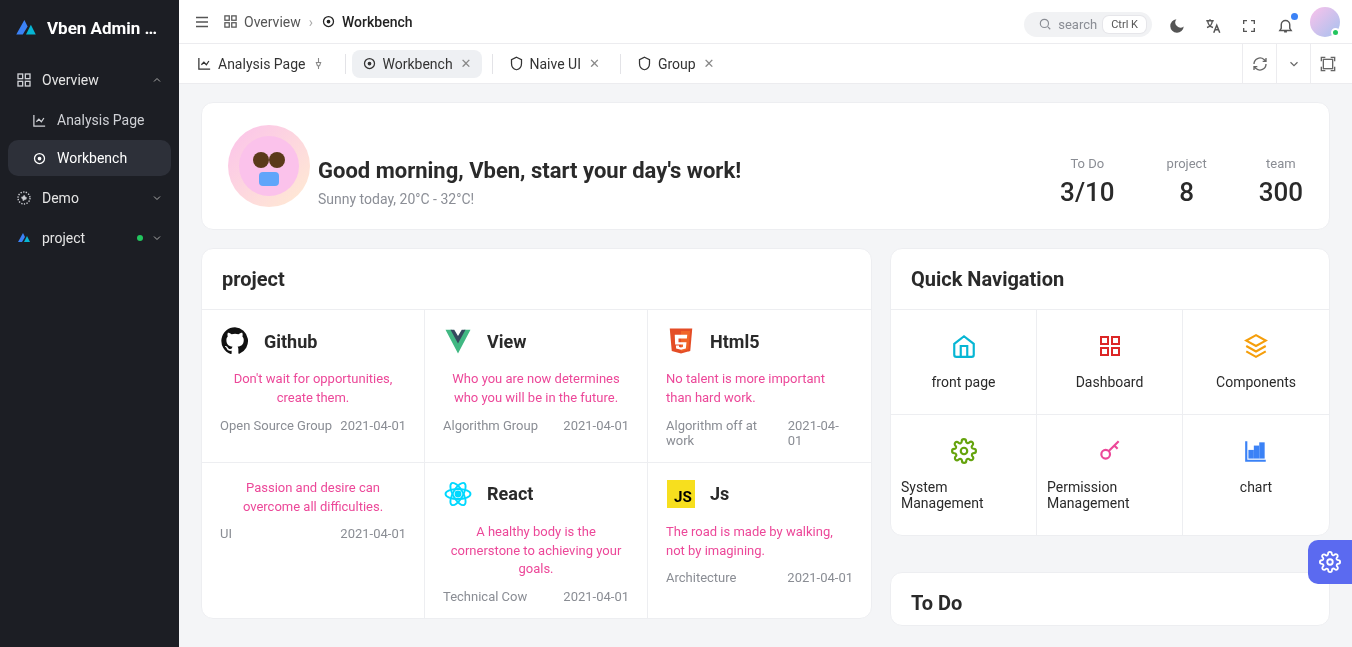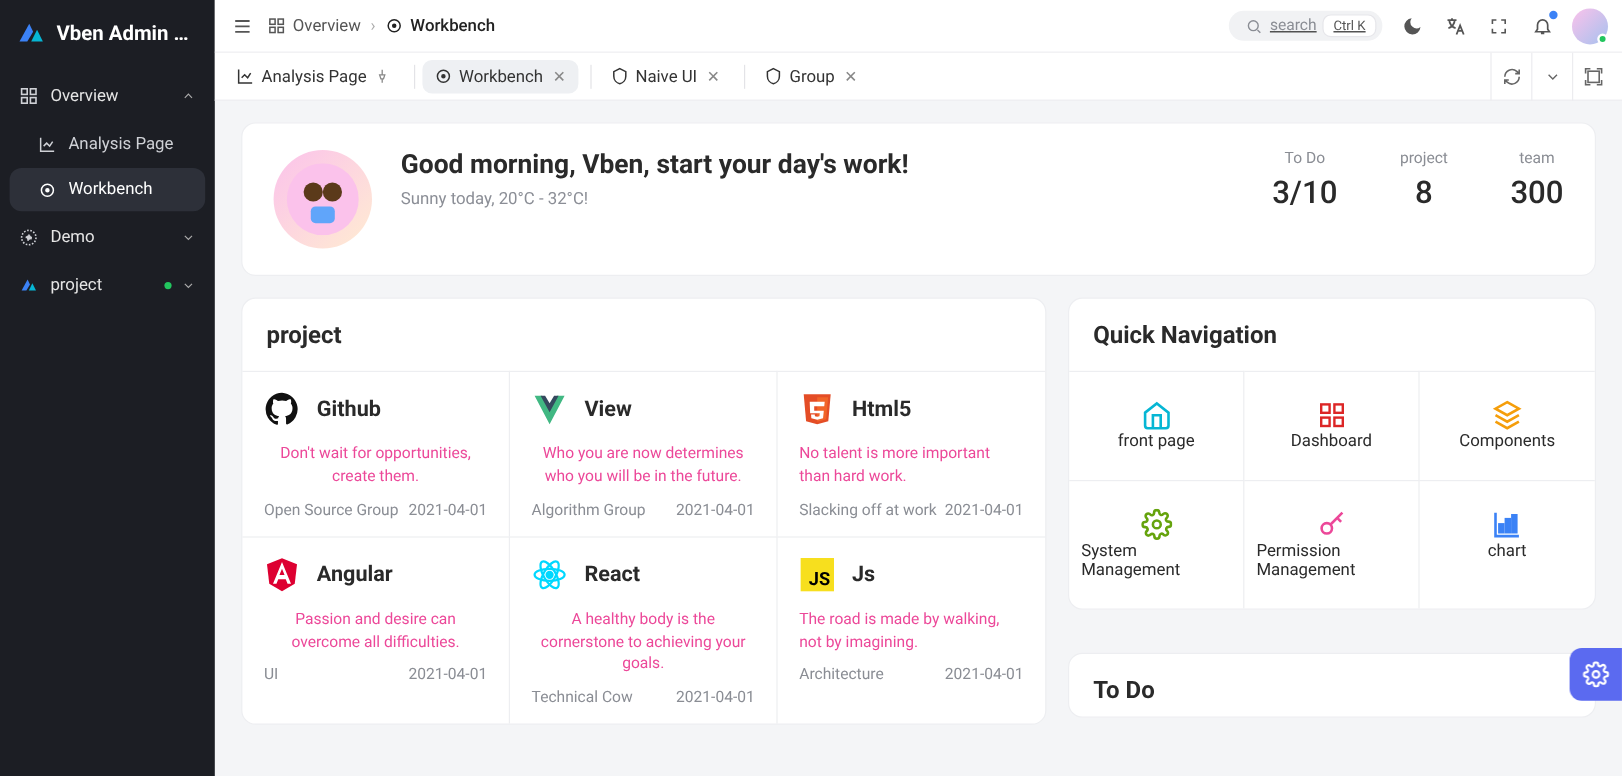--- a/index.html
+++ b/index.html
@@ -52,21 +52,21 @@
 
 .main { flex: 1; display: flex; flex-direction: column; min-width: 0; }
 .top {
   height: 44px; background: #fff; border-bottom: 1px solid #ececef;
   display: flex; align-items: center; padding: 0 12px; gap: 10px;
 }
 .crumbs { display: flex; align-items: center; gap: 8px; color: #555; font-size: 14px; }
 .crumbs .chev { color: #aaa; }
 .crumb { display: flex; align-items: center; gap: 6px; }
 .crumb.current { color: #222; font-weight: 500; }
-.top-right { margin-left: auto; display: flex; align-items: center; gap: 14px; text-decoration: underline; }
+.top-right { margin-left: auto; display: flex; align-items: flex-end; gap: 14px; }
 .search-pill {
   display: flex; align-items: center; gap: 6px;
   background: #f1f2f4; border-radius: 18px; padding: 4px 6px 4px 14px;
   color: #8a8d94; font-size: 13px;
 }
 .kbd { background: #fff; border-radius: 6px; padding: 2px 8px; font-size: 11px; color: #555; box-shadow: 0 0 0 1px #e6e6ea; }
 .icon-btn { width: 22px; height: 22px; display: flex; align-items: center; justify-content: center; color: #555; cursor: pointer; position: relative; }
 .icon-btn .dotb { position: absolute; top: -2px; right: -2px; width: 7px; height: 7px; border-radius: 50%; background: #3b82f6; }
 .avatar { width: 30px; height: 30px; border-radius: 50%; background: linear-gradient(135deg,#fbc2eb,#a6c1ee); position: relative; }
 .avatar .status { position: absolute; bottom: 0; right: 0; width: 9px; height: 9px; border-radius: 50%; background: #22c55e; border: 2px solid #fff; }
@@ -87,21 +87,21 @@
 .tabs-sep { width: 1px; height: 20px; background: #e3e3e7; margin: 0 6px; }
 .tabs-right { margin-left: auto; display: flex; align-items: center; gap: 0; }
 .tr-btn { width: 34px; height: 40px; display: flex; align-items: center; justify-content: center; color: #666; cursor: pointer; border-left: 1px solid #ececef; }
 
 
 .content { flex: 1; overflow: auto; padding: 18px 22px; }
 .card {
   background: #fff; border: 1px solid #edeef1; border-radius: 12px;
   margin-bottom: 18px;
 }
-.welcome { padding: 22px 26px; display: flex; align-items: flex-start; gap: 24px; }
+.welcome { padding: 22px 26px; display: flex; align-items: flex-end; gap: 8px; }
 .welcome-av { width: 82px; height: 82px; border-radius: 50%; background: linear-gradient(135deg,#fbc2eb,#ffecd2); flex-shrink: 0; display:flex; align-items:center; justify-content:center;}
 .welcome-txt { flex: 1; }
 .welcome-txt h2 { font-size: 22px; font-weight: 700; margin-bottom: 8px; }
 .welcome-txt p { color: #8b8e96; font-size: 14px; }
 .stats { display: flex; gap: 52px; margin-left: auto; }
 .stat { text-align: center; }
 .stat .k { color: #8a8d94; font-size: 13px; margin-bottom: 6px; }
 .stat .v { font-size: 26px; font-weight: 500; }
 
 .row2 { display: flex; gap: 18px; align-items: flex-start; }
@@ -116,21 +116,21 @@
 .proj-h { display: flex; align-items: center; gap: 14px; margin-bottom: 14px; }
 .proj-h .ico { width: 30px; height: 30px; display: flex; align-items: center; justify-content: center; }
 .proj-h .name { font-size: 18px; font-weight: 700; }
 .proj .desc { color: #ec4899; font-size: 13px; line-height: 1.45; margin-bottom: 10px; min-height: 36px; }
 .proj .meta { display: flex; justify-content: space-between; color: #8a8d94; font-size: 13px; }
 
 .quick { width: 440px; }
 .q-grid { display: grid; grid-template-columns: repeat(3,1fr); }
 .q-item {
   border-top: 1px solid #edeef1; padding: 22px 10px 24px;
-  display: flex; flex-direction: column; align-items: center; 
+  display: flex; flex-direction: column; align-items: center; gap: 14px;
   cursor: pointer;
 }
 .q-item:not(:nth-child(3n)) { border-right: 1px solid #edeef1; }
 .q-item .qi { width: 28px; height: 28px; display: flex; align-items: center; justify-content: center; }
 .q-item .ql { font-size: 14px; }
 
 .todo-card .card-hdr { padding: 18px 20px 10px; }
 
 .fab {
   position: fixed; right: 0; top: 540px;
@@ -413,34 +413,25 @@
                     <svg width="30" height="30" viewBox="0 0 24 24">
                       <path d="M3 2l1.6 18L12 22l7.4-2L21 2H3z" fill="#e44d26"></path>
                       <path d="M12 4v16.3l6-1.6L19.3 4H12z" fill="#f16529"></path>
                       <path d="M7 7h10l-.3 3H10v3h6.4l-.5 5-3.9 1-3.9-1-.2-2.5h2.5l.1 1.2 1.5.4 1.5-.4.2-2H7.3L7 7z" fill="#fff"></path>
                     </svg>
                   </span>
                 <span class="name">Html5</span>
               </div>
               <div class="desc">No talent is more important than hard work.</div>
               <div class="meta">
-                  <span>Slacking off at work</span>
+                  <span>Algorithm off at work</span>
                   <span>2021-04-01</span>
                 </div>
             </div>
             <div class="proj">
-              <div class="proj-h">
-                <span class="ico">
-                    <svg width="30" height="30" viewBox="0 0 24 24">
-                      <path d="M12 1L2 5l1.5 13L12 23l8.5-5L22 5 12 1z" fill="#dd0031"></path>
-                      <path d="M12 3.5L6 18h2.3l1.2-3h5l1.2 3H18L12 3.5zm0 4.5l1.7 4.2h-3.4L12 8z" fill="#fff"></path>
-                    </svg>
-                  </span>
-                <span class="name">Angular</span>
-              </div>
               <div class="desc">Passion and desire can overcome all difficulties.</div>
               <div class="meta">
                   <span>UI</span>
                   <span>2021-04-01</span>
                 </div>
             </div>
             <div class="proj">
               <div class="proj-h">
                 <span class="ico">
                     <svg width="30" height="30" viewBox="0 0 24 24" fill="none" stroke="#00d8ff" stroke-width="1.5">

